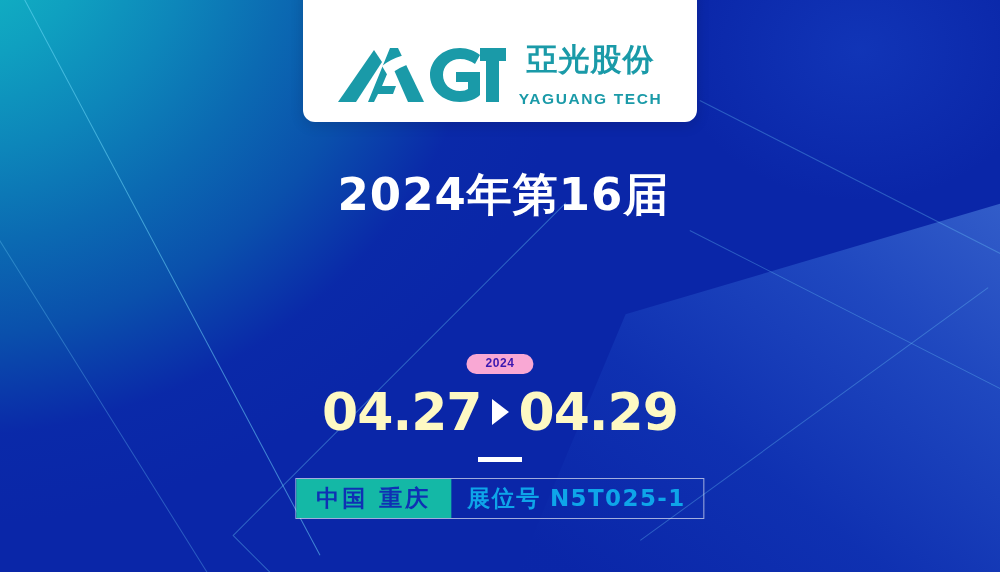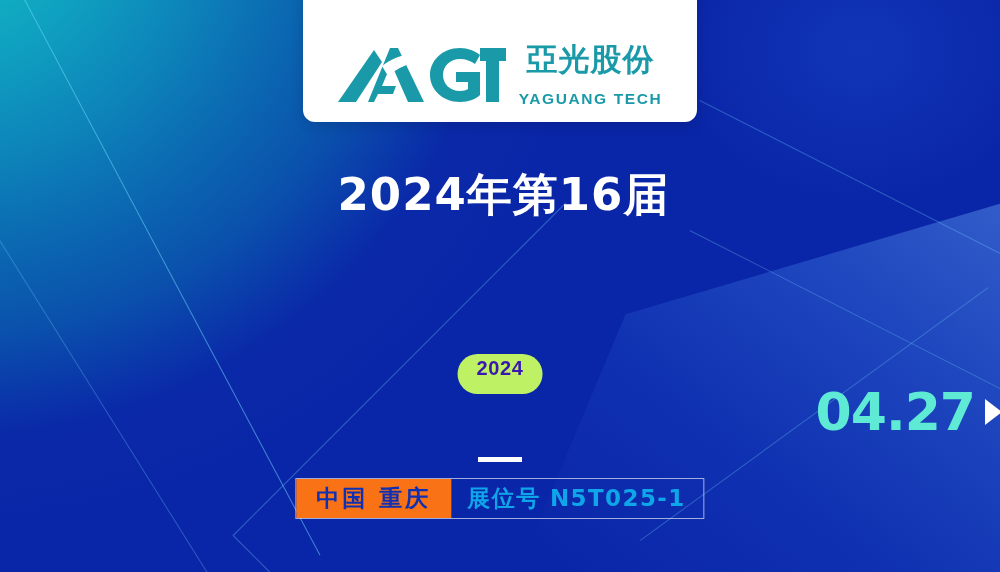--- a/index.html
+++ b/index.html
@@ -148,40 +148,40 @@
     margin-top: 18px;
     font-family: "DejaVu Sans", "Liberation Sans", sans-serif;
   }
 
   
   .year-pill {
     position: absolute;
     left: 50%;
     top: 354px;
     transform: translateX(-50%);
-    background: #bef264;
+    background: #f9a8d4;
     color: #3a18b0;
     border-radius: 999px;
-    padding: 3px 19px 15px;
-    font-size: 20px;
+    padding: 3px 19px 4px;
+    font-size: 12px;
     font-weight: 700;
     letter-spacing: 0.6px;
     line-height: 1.1;
     font-family: "Liberation Sans", sans-serif;
   }
   .date-row {
     position: absolute;
     left: 0;
     right: 0;
     top: 386px;
     display: flex;
     align-items: center;
-    justify-content: flex-end;
+    justify-content: center;
     gap: 12px;
-    color: #5eead4;
+    color: #fef9c3;
   }
   .date-txt {
     font-size: 52px;
     font-weight: 700;
     letter-spacing: -1px;
     line-height: 1;
     font-family: "DejaVu Sans", "Liberation Sans", sans-serif;
   }
   .date-arrow {
     width: 0; height: 0;
@@ -206,21 +206,21 @@
     left: 50%;
     top: 478px;
     transform: translateX(-50%);
     display: flex;
     align-items: stretch;
     height: 41px;
     border: 1px solid rgba(255,255,255,0.62);
     box-sizing: border-box;
   }
   .venue-city {
-    background: #f97316;
+    background: #14b8a6;
     color: #0f30b4;
     display: flex;
     align-items: center;
     padding: 0 20px;
     font-size: 23px;
     font-weight: 700;
     letter-spacing: 3px;
     font-family: "DejaVu Sans", "Liberation Sans", sans-serif;
   }
   .venue-booth {
@@ -281,20 +281,21 @@
   </div>
 
   <div class="headline">
     <div class="l1">2024年第16届</div>
   </div>
 
   <div class="year-pill">2024</div>
   <div class="date-row">
     <span class="date-txt">04.27</span>
     <span class="date-arrow"></span>
+    <span class="date-txt">04.29</span>
   </div>
   <div class="rule"></div>
 
   <div class="venue">
     <div class="venue-city">中国 重庆</div>
     <div class="venue-booth">展位号 N5T025-1</div>
   </div>
 
 </div>
 

